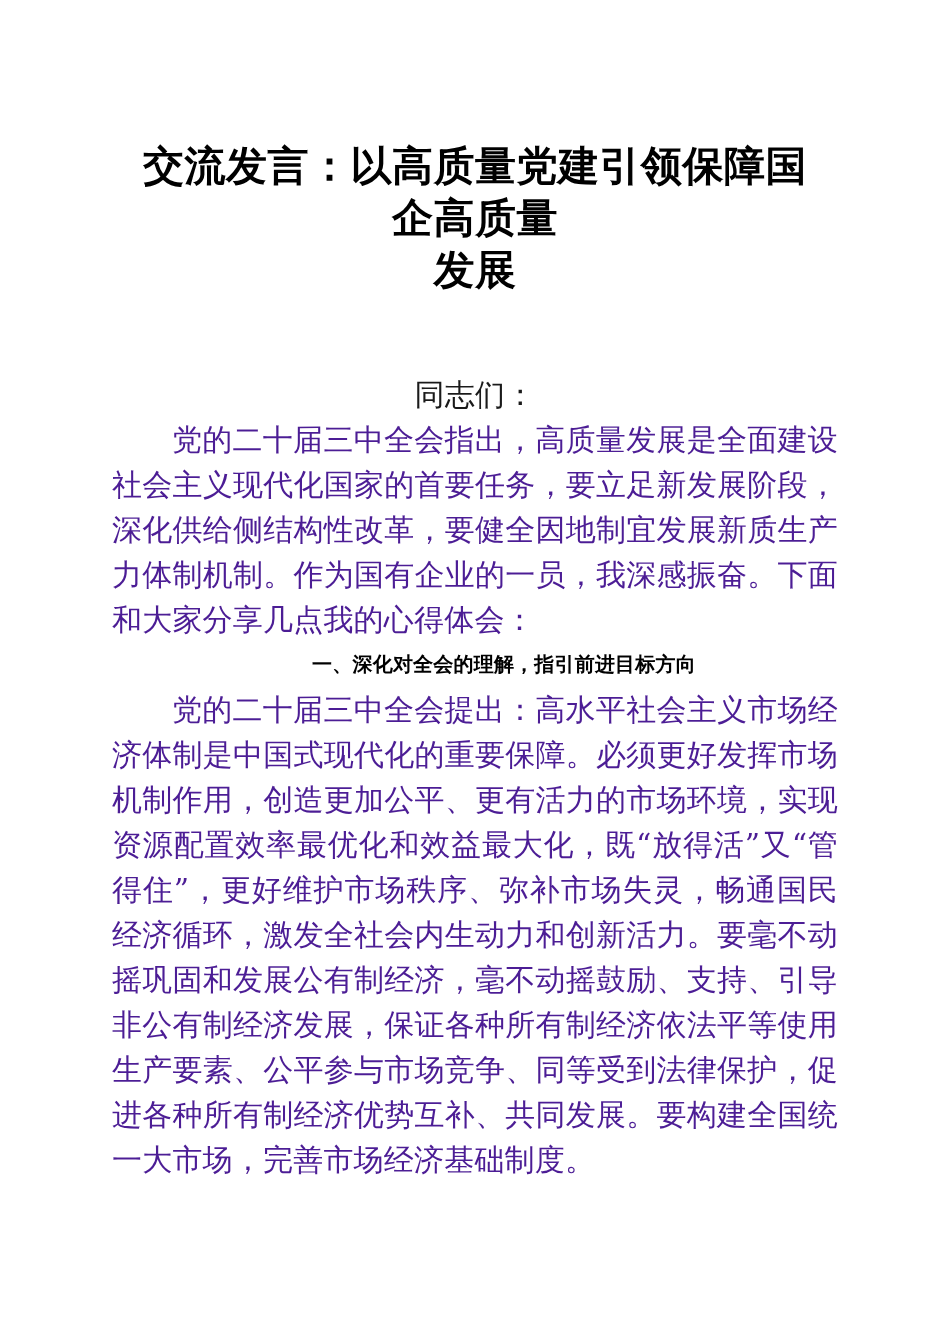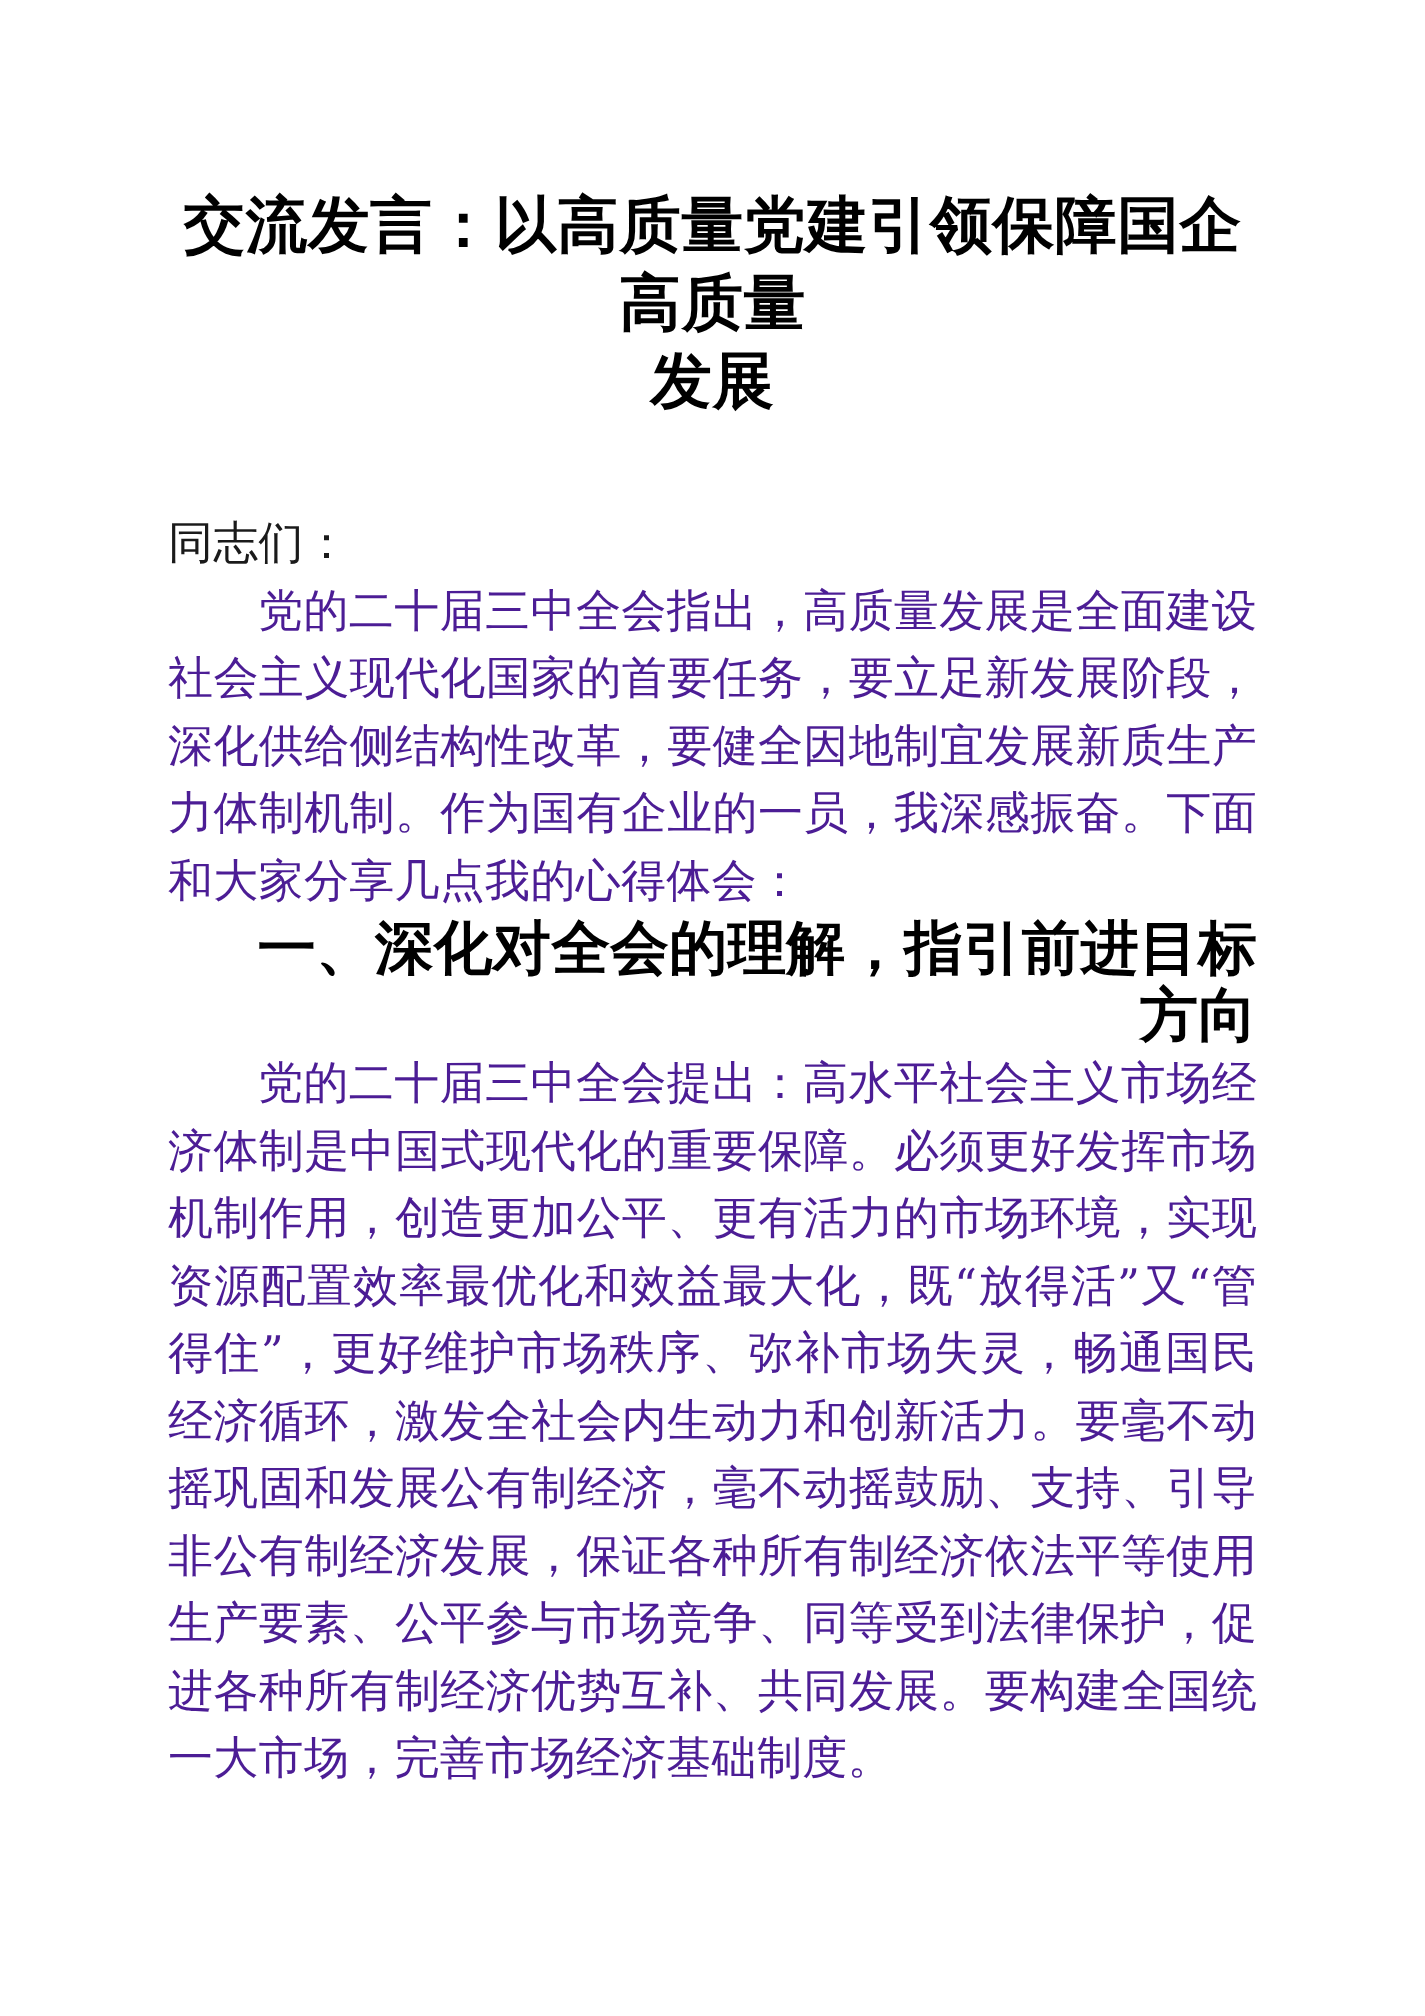--- a/index.html
+++ b/index.html
@@ -27,35 +27,35 @@
 
   
   .doc-title {
     font-family: "DejaVu Serif", "Liberation Serif", serif;
     font-weight: 700;
     font-size: 41px;
     line-height: 52px;
     text-align: center;
     color: #000000;
     letter-spacing: 0.5px;
-    margin: 0;
+    margin: 16px;
     padding-top: 124px;
     padding-bottom: 0;
     text-rendering: geometricPrecision;
   }
 
   
   .salutation {
     font-family: "DejaVu Serif", "Liberation Serif", serif;
     font-size: 30px;
     line-height: 45px;
     color: #1a1a1a;
     margin: 0;
     padding-top: 60px;
-    text-align: left;
+    text-align: center;
     letter-spacing: 0.2px;
   }
 
   
   .para {
     font-family: "DejaVu Serif", "Liberation Serif", serif;
     font-size: 30px;
     line-height: 45px;
     color: #4c1d95;
     margin: 0;
@@ -63,26 +63,26 @@
     text-align: justify;
     text-justify: inter-ideograph;
     letter-spacing: 0.2px;
     word-break: break-all;
   }
 
   
   .section-heading {
     font-family: "DejaVu Sans", "Liberation Sans", sans-serif;
     font-weight: 700;
-    font-size: 39px;
+    font-size: 20px;
     line-height: 45px;
     color: #000000;
     margin: 0;
     text-indent: 58px;
-    text-align: right;
+    text-align: center;
     letter-spacing: 0.2px;
   }
 </style>
 </head>
 <body>
 
 <div class="page">
 
   <div class="doc-body">
 

